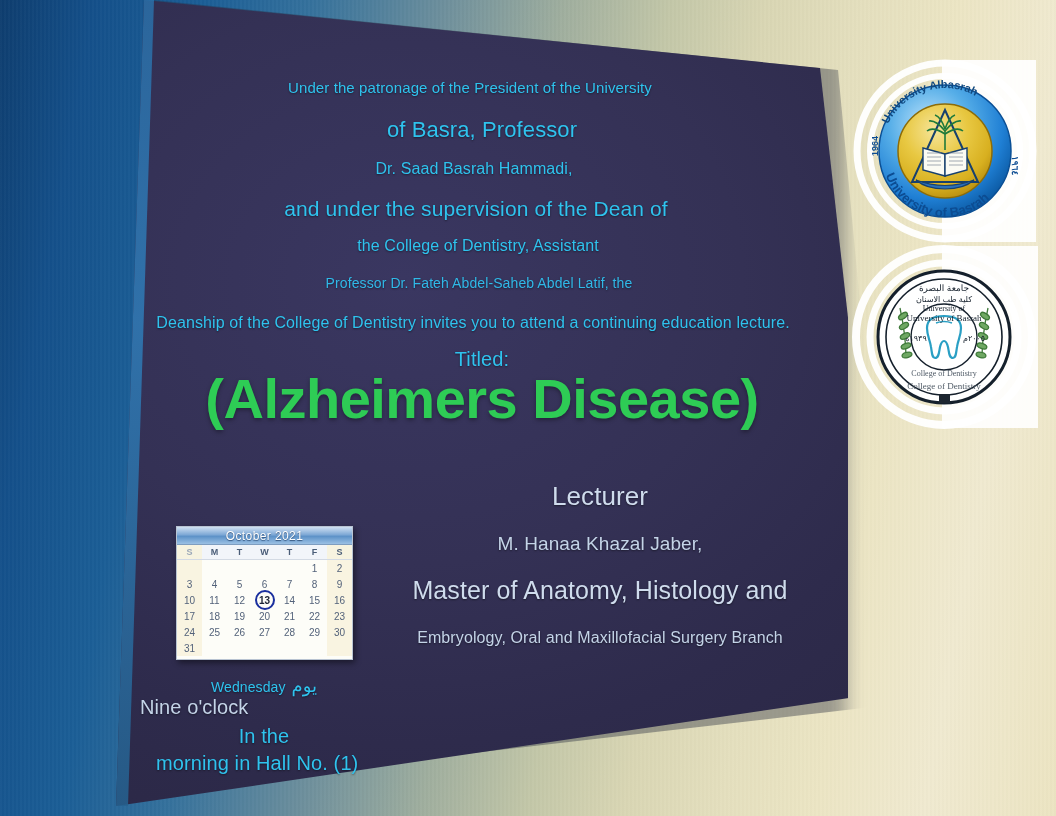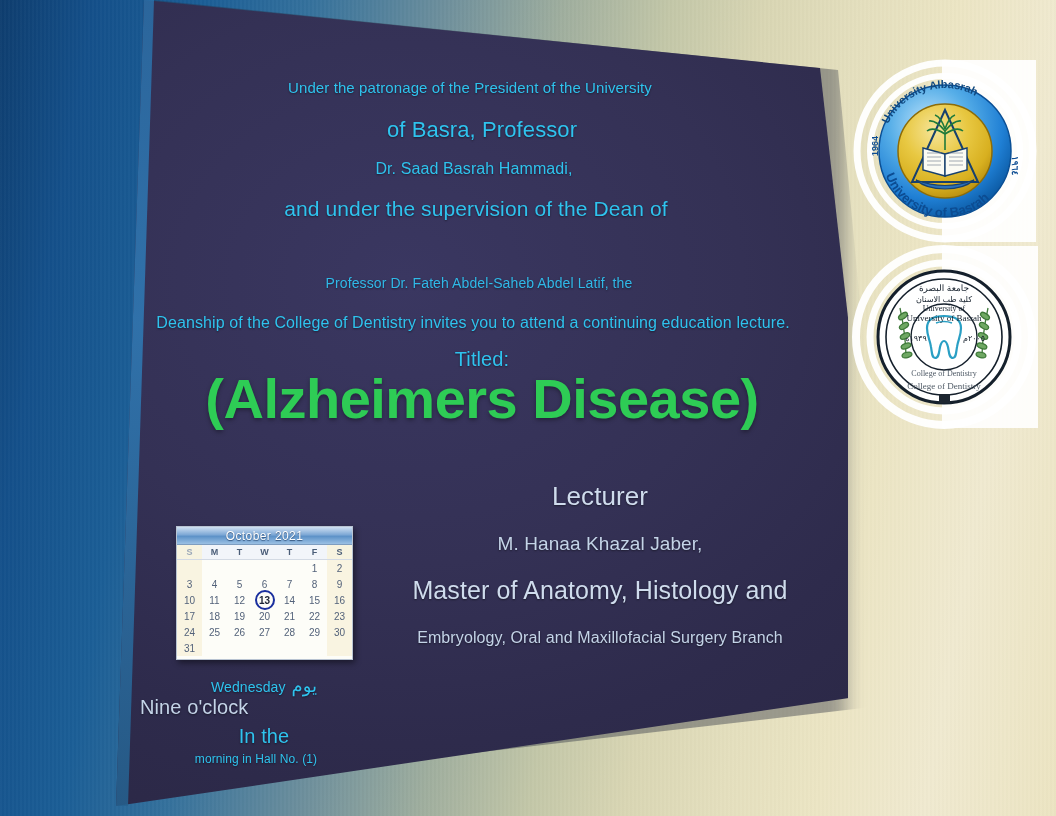--- a/index.html
+++ b/index.html
@@ -123,21 +123,21 @@
 
   .r1 { left: 348px; width: 504px; text-align: center; top: 481px; font-size: 26px; }
   .r2 { left: 348px; width: 504px; text-align: center; top: 533px; font-size: 19px; }
   .r3 { left: 348px; width: 504px; text-align: center; top: 576px; font-size: 25px; }
   .r4 { left: 348px; width: 504px; text-align: center; top: 629px; font-size: 16px; }
 
   .d1 { left: 140px; width: 248px; text-align: center; top: 675px; font-size: 14px; }
   .d1 .ar { font-size: 18px; direction: rtl; unicode-bidi: bidi-override; margin-left: 6px; }
   .d2 { left: 140px; width: 248px; text-align: left; top: 696px; font-size: 20px; }
   .d3 { left: 140px; width: 248px; text-align: center; top: 725px; font-size: 20px; }
-  .d4 { left: 132px; width: 248px; text-align: center; top: 752px; font-size: 12px; }
+  .d4 { left: 156px; width: 248px; text-align: left; top: 752px; font-size: 20px; }
 
   
   #calendar {
     position: absolute;
     left: 176px; top: 526px;
     width: 177px; height: 134px;
     z-index: 7;
     background: #fdfdf8;
     border: 1px solid #b9c4d2;
     box-shadow: 2px 3px 6px rgba(0,0,0,.45);
@@ -203,20 +203,21 @@
   <div id="panel-shadow"></div>
   <div id="panel"></div>
   <div id="panel-edge"></div>
 
   <div id="content">
 
     <div class="line l1 c-cyan">Under the patronage of the President of the University</div>
     <div class="line l2 c-cyan">of Basra, Professor</div>
     <div class="line l3 c-cyan">Dr. Saad Basrah Hammadi,</div>
     <div class="line l4 c-cyan">and under the supervision of the Dean of</div>
+    <div class="line l5 c-cyan">the College of Dentistry, Assistant</div>
     <div class="line l6 c-cyan2">Professor Dr. Fateh Abdel-Saheb Abdel Latif, the</div>
     <div class="line l7 c-cyan">Deanship of the College of Dentistry invites you to attend a continuing education lecture.</div>
     <div class="line l8 c-cyan">Titled:</div>
 
     <div class="title">(Alzheimers Disease)</div>
 
     <div class="line r1 c-pale">Lecturer</div>
     <div class="line r2 c-pale2">M. Hanaa Khazal Jaber,</div>
     <div class="line r3 c-pale">Master of Anatomy, Histology and</div>
     <div class="line r4 c-pale2">Embryology, Oral and Maxillofacial Surgery Branch</div>

